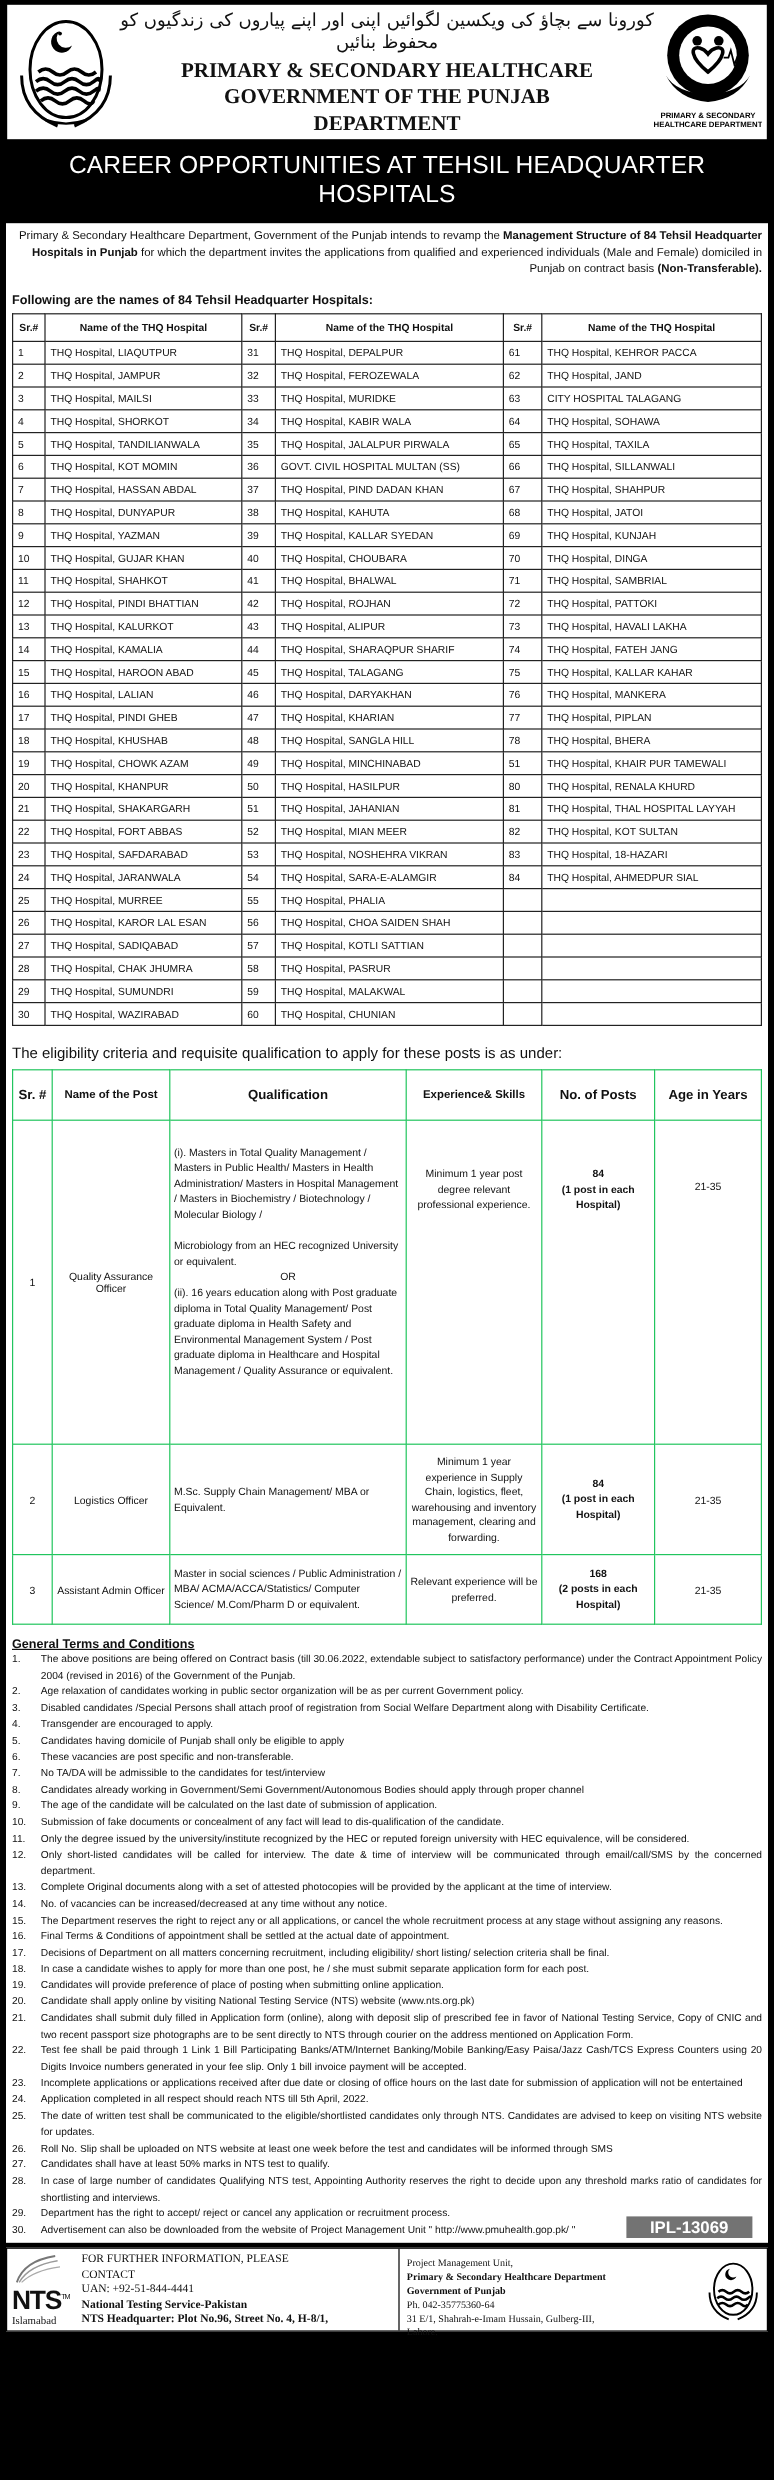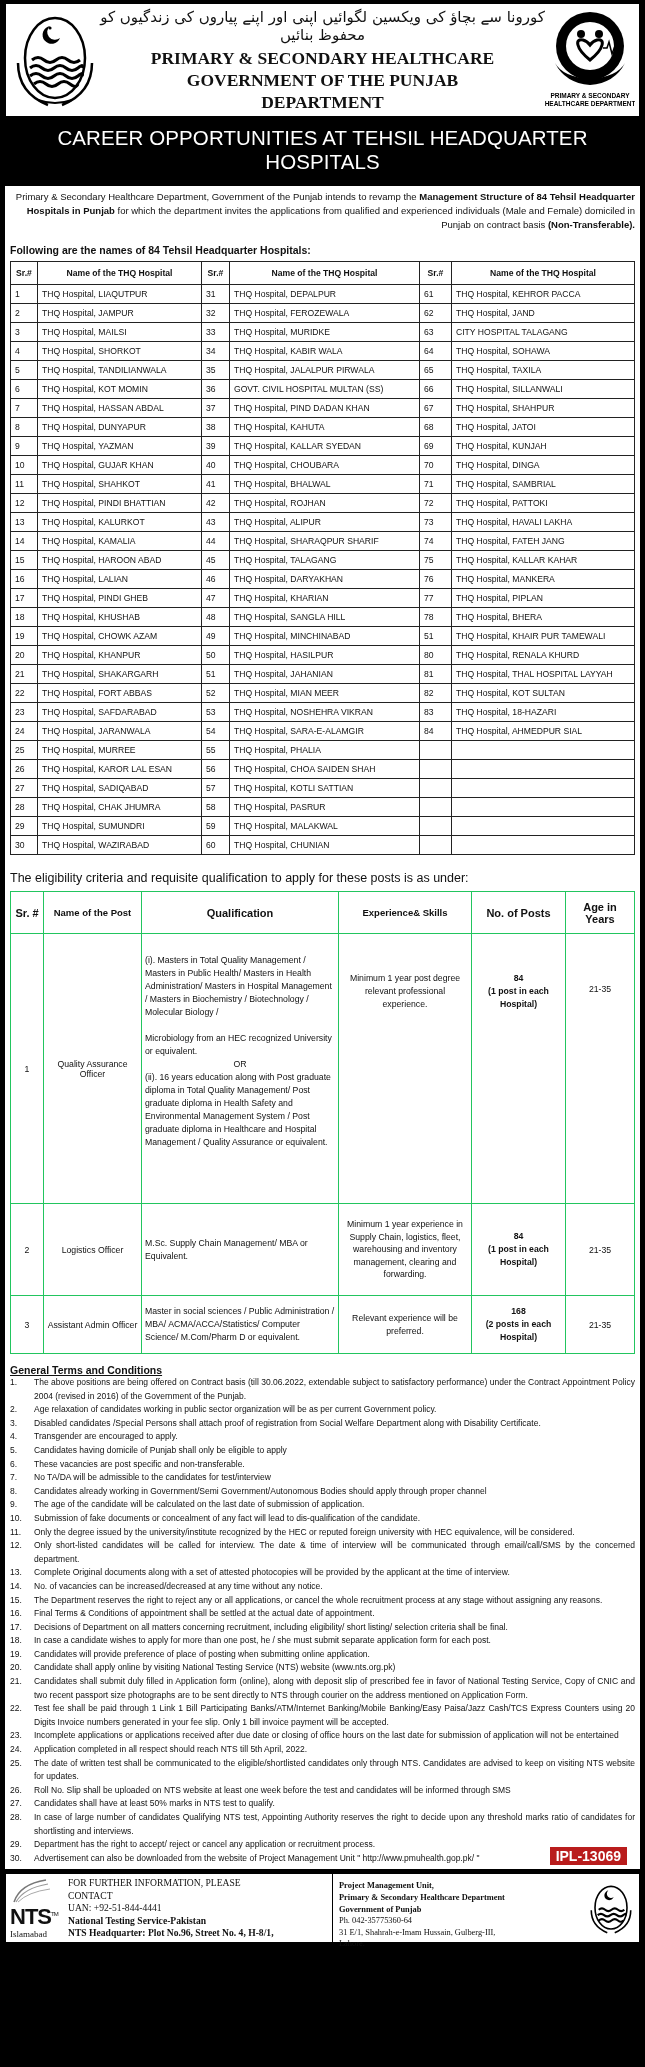--- a/index.html
+++ b/index.html
@@ -24,21 +24,21 @@
   .elig td, .elig th { border: 1px solid #22c55e; font-size: 8.7px; padding: 2px 3px; vertical-align: middle; }
   .elig th { font-weight: bold; text-align: center; height: 42px; font-size: 9.5px; }
   .elig th.big { font-size: 11px; }
   .c { text-align: center; }
   .bold { font-weight: bold; }
   .qual { text-align: left; line-height: 13px; white-space: pre-line; }
   .terms-title { font-size: 10.5px; font-weight: bold; text-decoration: underline; margin-top: 10px; }
   .terms { list-style: none; font-size: 8.5px; line-height: 13.6px; }
   .terms li { position: relative; padding-left: 24px; text-align: justify; }
   .terms li .num { position: absolute; left: 0; top: 0; }
-  .ipl { position: absolute; right: 8px; background: #b91c1c; color: #fff; font-weight: bold; font-size: 14px; padding: 1px 6px; }
+  .ipl { position: absolute; right: 8px; background: #737373; color: #fff; font-weight: bold; font-size: 14px; padding: 1px 20px; }
   .footer { background: #fff; margin: 4px 1px 0; display: flex; height: 70px; border: 1px solid #000; }
   .foot-left { width: 327px; display: flex; border-right: 1px solid #000; font-family: "Liberation Serif", serif; }
   .nts-logo { width: 62px; position: relative; }
   .nts-text { font-size: 9.6px; line-height: 12.5px; padding-top: 3px; }
   .foot-right { flex: 1; display: flex; font-family: "Liberation Serif", serif; padding: 6px 4px 0 6px; }
   .foot-right-text { flex: 1; font-size: 8.4px; line-height: 11.6px; }
 </style>
 </head>
 <body>
 
@@ -340,21 +340,21 @@
     </table>
 
     <div class="elig-title">The eligibility criteria and requisite qualification to apply for these posts is as under:</div>
 
     <table class="elig">
       <thead>
         <tr>
           <th style="width:33px" class="big">Sr. #</th>
           <th style="width:98px">Name of the Post</th>
           <th style="width:197px" class="big">Qualification</th>
-          <th style="width:133px">Experience&amp; Skills</th>
+          <th style="width:113px">Experience&amp; Skills</th>
           <th style="width:94px" class="big">No. of Posts</th>
           <th class="big">Age in Years</th>
         </tr>
       </thead>
       <tbody>
         <tr style="height:270px">
           <td class="c">1</td>
           <td class="c">Quality Assurance Officer</td>
           <td class="qual" style="vertical-align:top;padding-top:20px"><span>(i). Masters in Total Quality Management / Masters in Public Health/ Masters in Health Administration/ Masters in Hospital Management / Masters in Biochemistry / Biotechnology / Molecular Biology /
 
@@ -443,21 +443,21 @@
       <div class="nts-text">
         <div>FOR FURTHER INFORMATION, PLEASE</div>
         <div>CONTACT</div>
         <div>UAN: +92-51-844-4441</div>
         <div style="font-weight:bold">National Testing Service-Pakistan</div>
         <div style="font-weight:bold">NTS Headquarter: Plot No.96, Street No. 4, H-8/1,</div>
       </div>
     </div>
     <div class="foot-right">
       <div class="foot-right-text">
-        <div style="font-weight:bold">Project Management Unit,</div>
+        <div style="font-weight:normal">Project Management Unit,</div>
         <div style="font-weight:bold">Primary &amp; Secondary Healthcare Department</div>
         <div style="font-weight:bold">Government of Punjab</div>
         <div>Ph. 042-35775360-64</div>
         <div>31 E/1, Shahrah-e-Imam Hussain, Gulberg-III,</div>
         <div>Lahore.</div>
       </div>
       <svg width="48" height="58" viewBox="0 0 90 105">
         <ellipse cx="45" cy="50" rx="30" ry="40" fill="none" stroke="#000" stroke-width="3"></ellipse>
         <path d="M40 18 a9 9 0 1 0 10 12 a7 7 0 1 1 -10 -12z" fill="#000"></path>
         <path d="M22 54 q6 -5 12 0 t12 0 t12 0 t12 0" fill="none" stroke="#000" stroke-width="4"></path>

